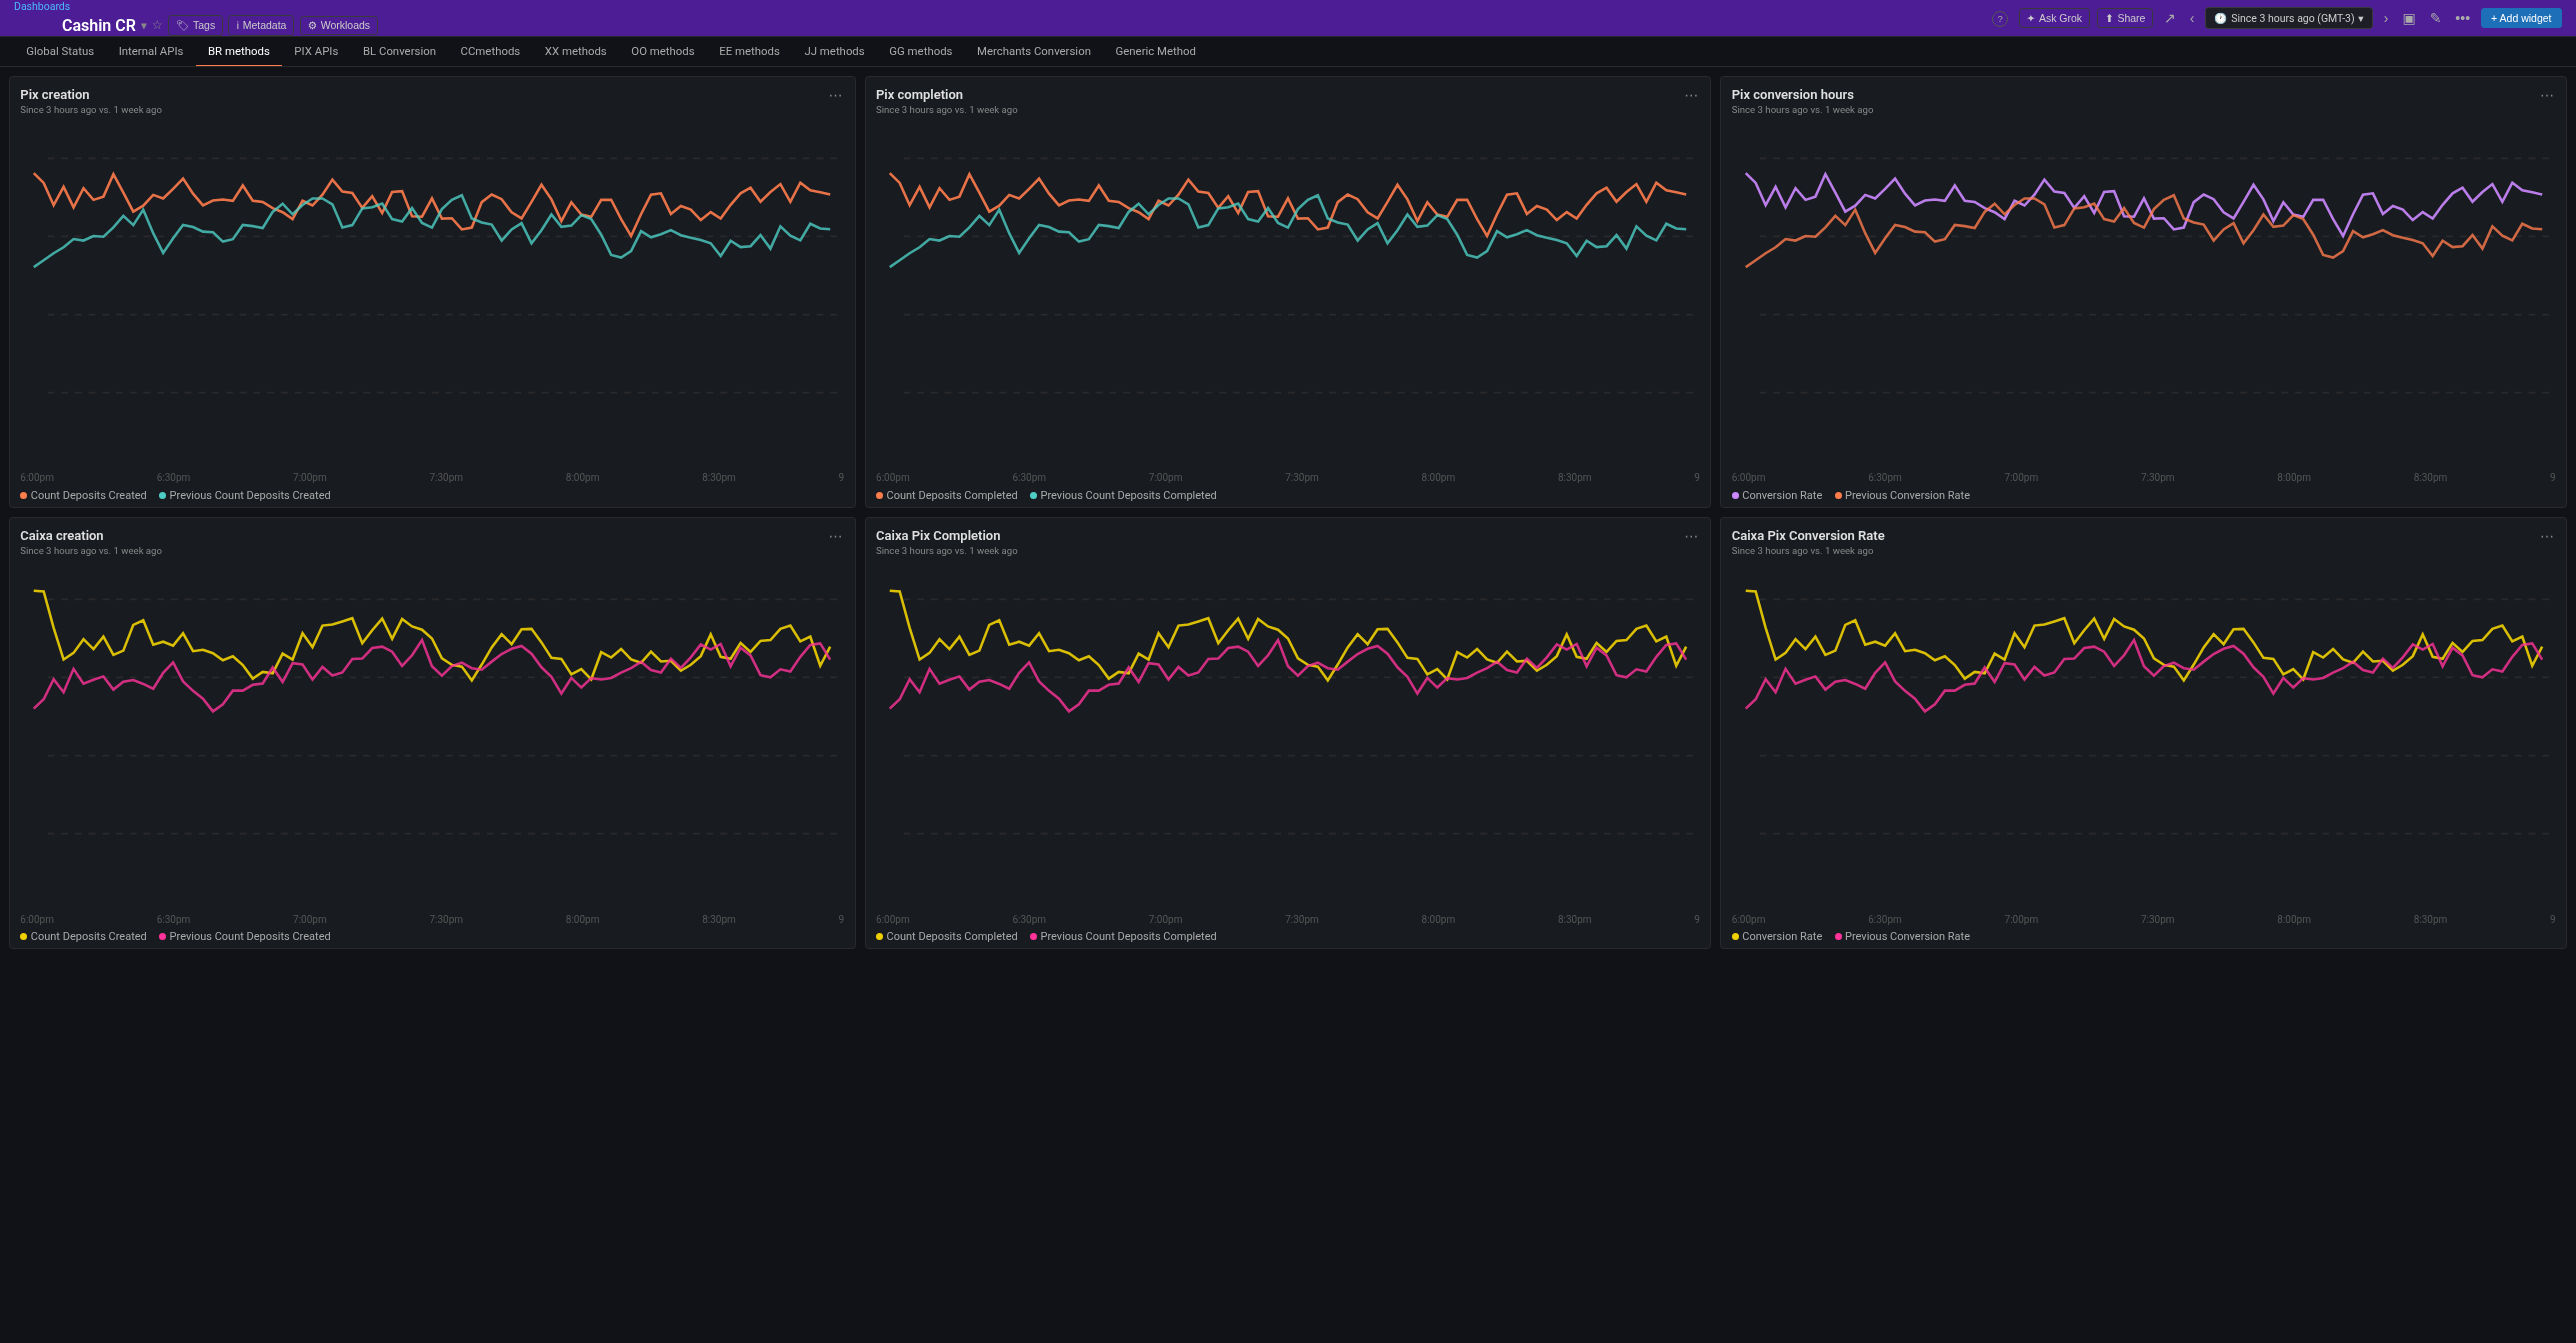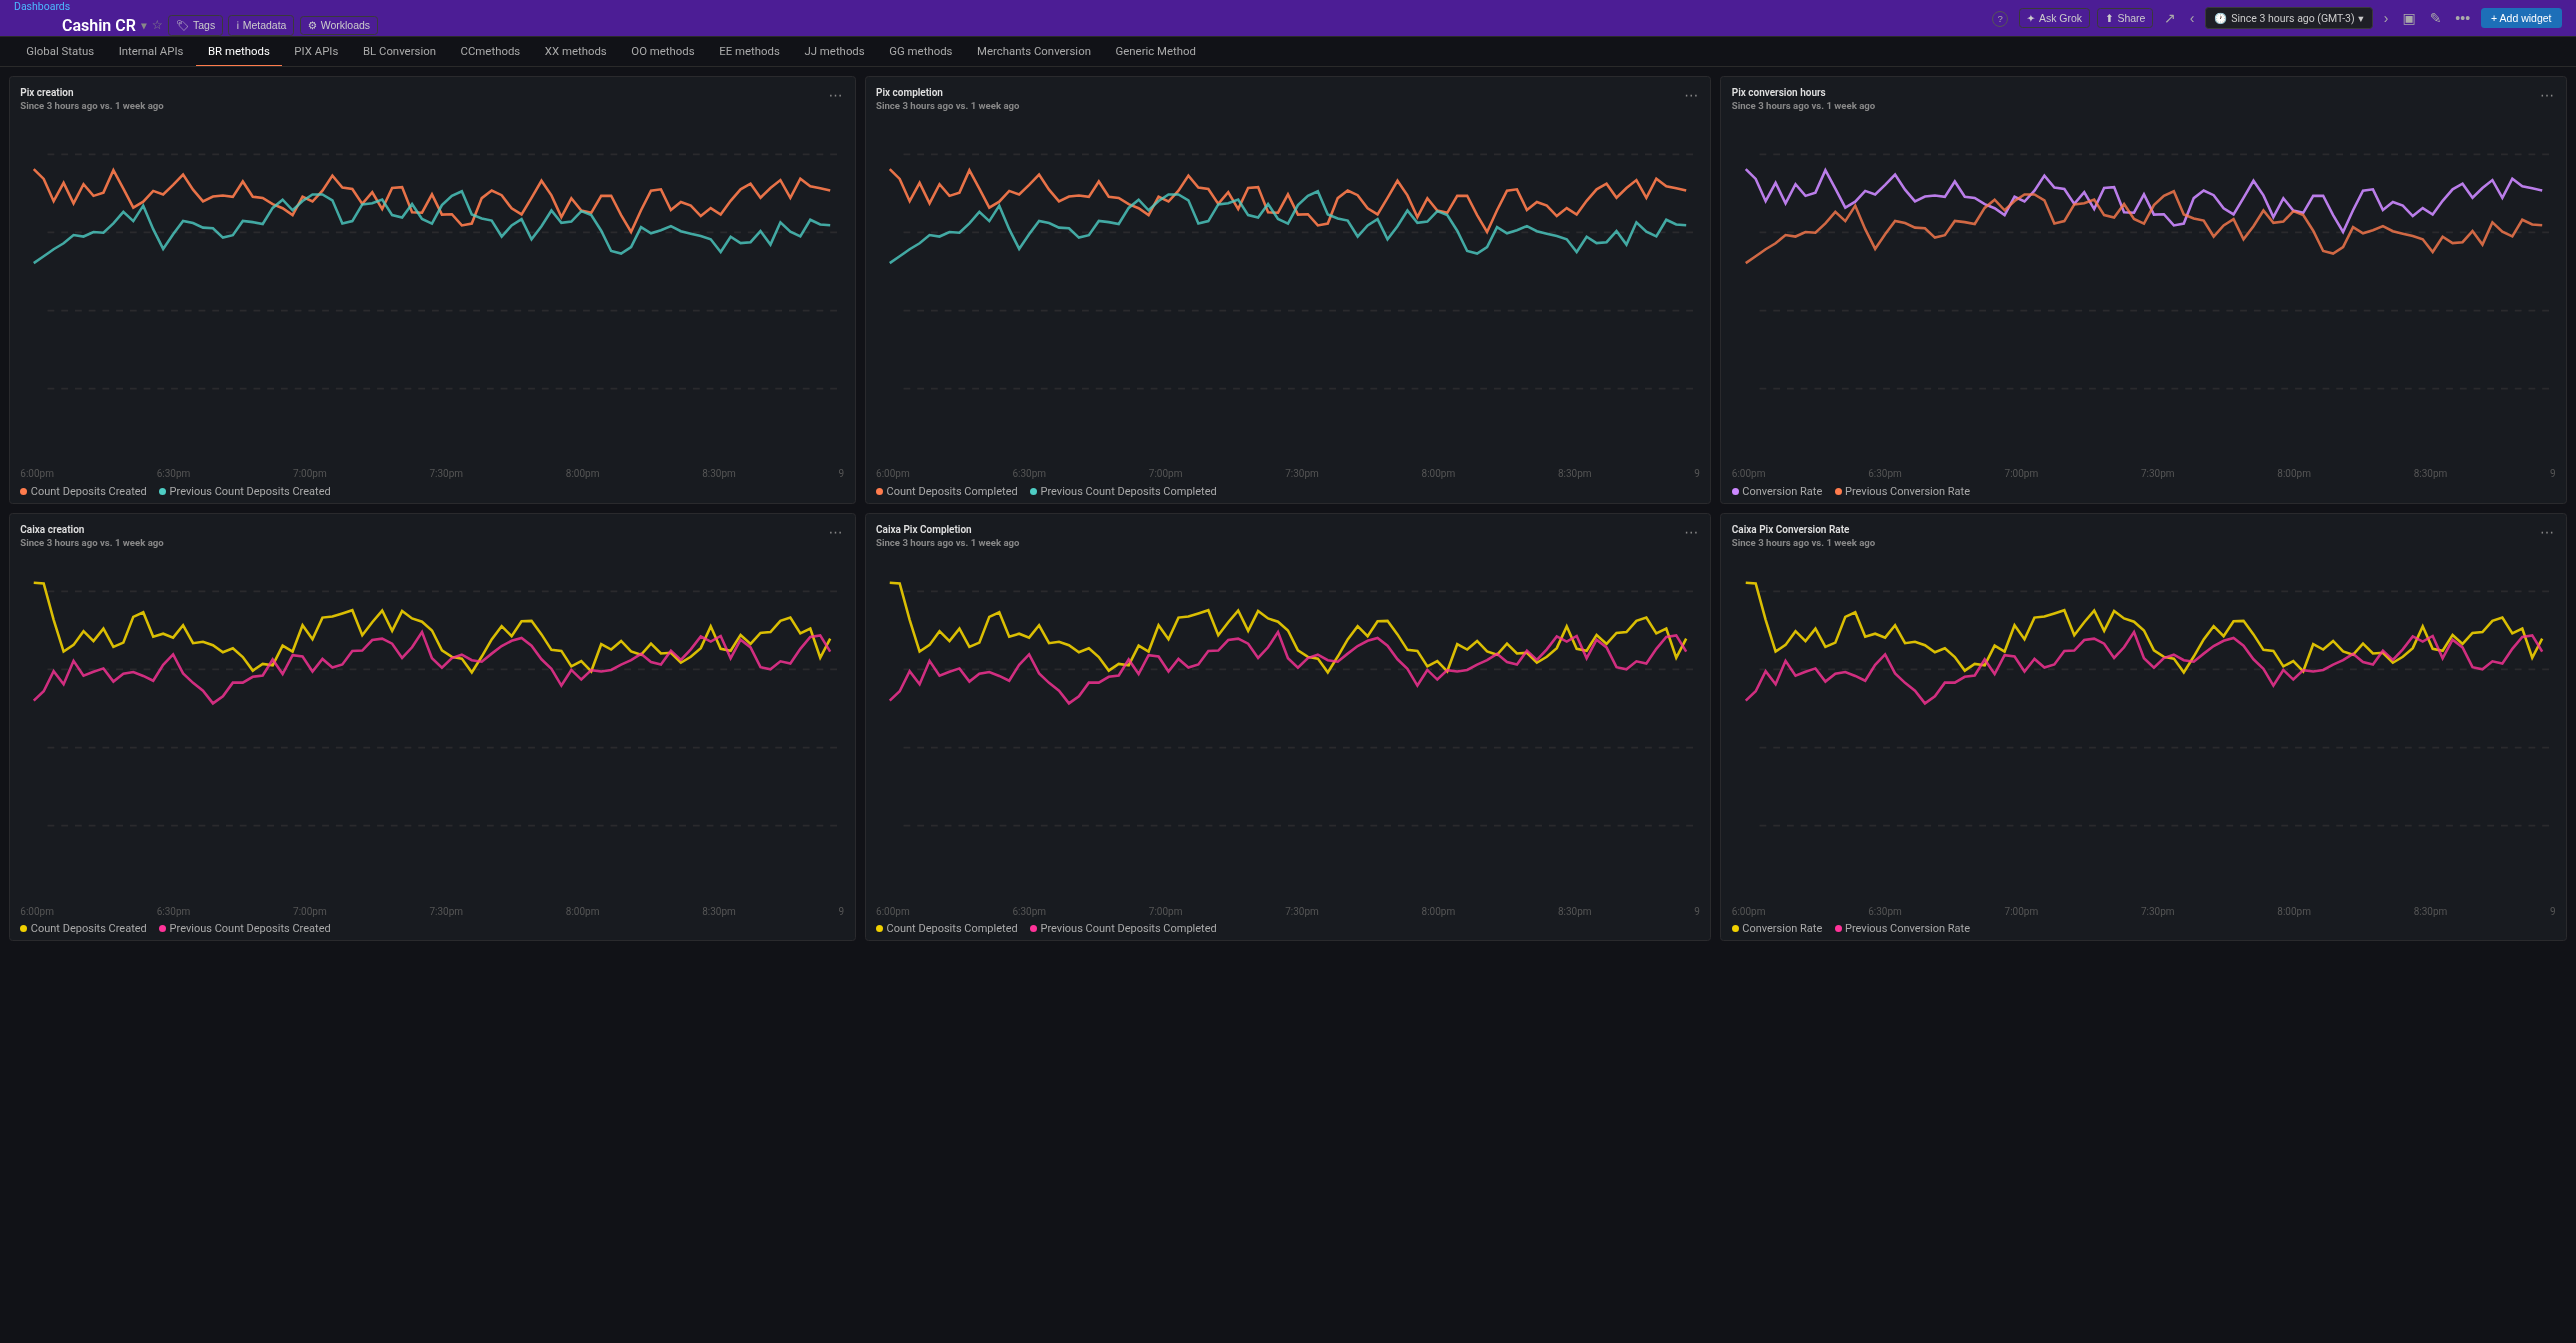--- a/index.html
+++ b/index.html
@@ -72,22 +72,22 @@
       padding: 10.5px 10.5px 5.3px 10.5px;
       display: flex;
       flex-direction: column;
     }
     .panel-header {
       display: flex;
       align-items: flex-start;
       justify-content: space-between;
       margin-bottom: 1.8px;
     }
-    .panel-title { font-size: 10px; font-weight: 600; color: #e0e0e0; }
-    .panel-subtitle { font-size: 9.6px; color: #888; margin-top: 1.8px; font-weight: bold; }
+    .panel-title { font-size: 13px; font-weight: 600; color: #e0e0e0; }
+    .panel-subtitle { font-size: 9.6px; color: #888; margin-top: 1.8px; }
     .panel-menu-btn { background: transparent; border: none; color: #888; cursor: pointer; font-size: 14px; padding: 0 1.8px; }
     .chart-area {
       flex: 1;
       min-height: 175px;
       position: relative;
       margin: 7px 0 3.5px 0;
     }
     .chart-area svg { width: 100%; height: 100%; }
     .legend {
       display: flex; gap: 12.3px; flex-wrap: wrap;

